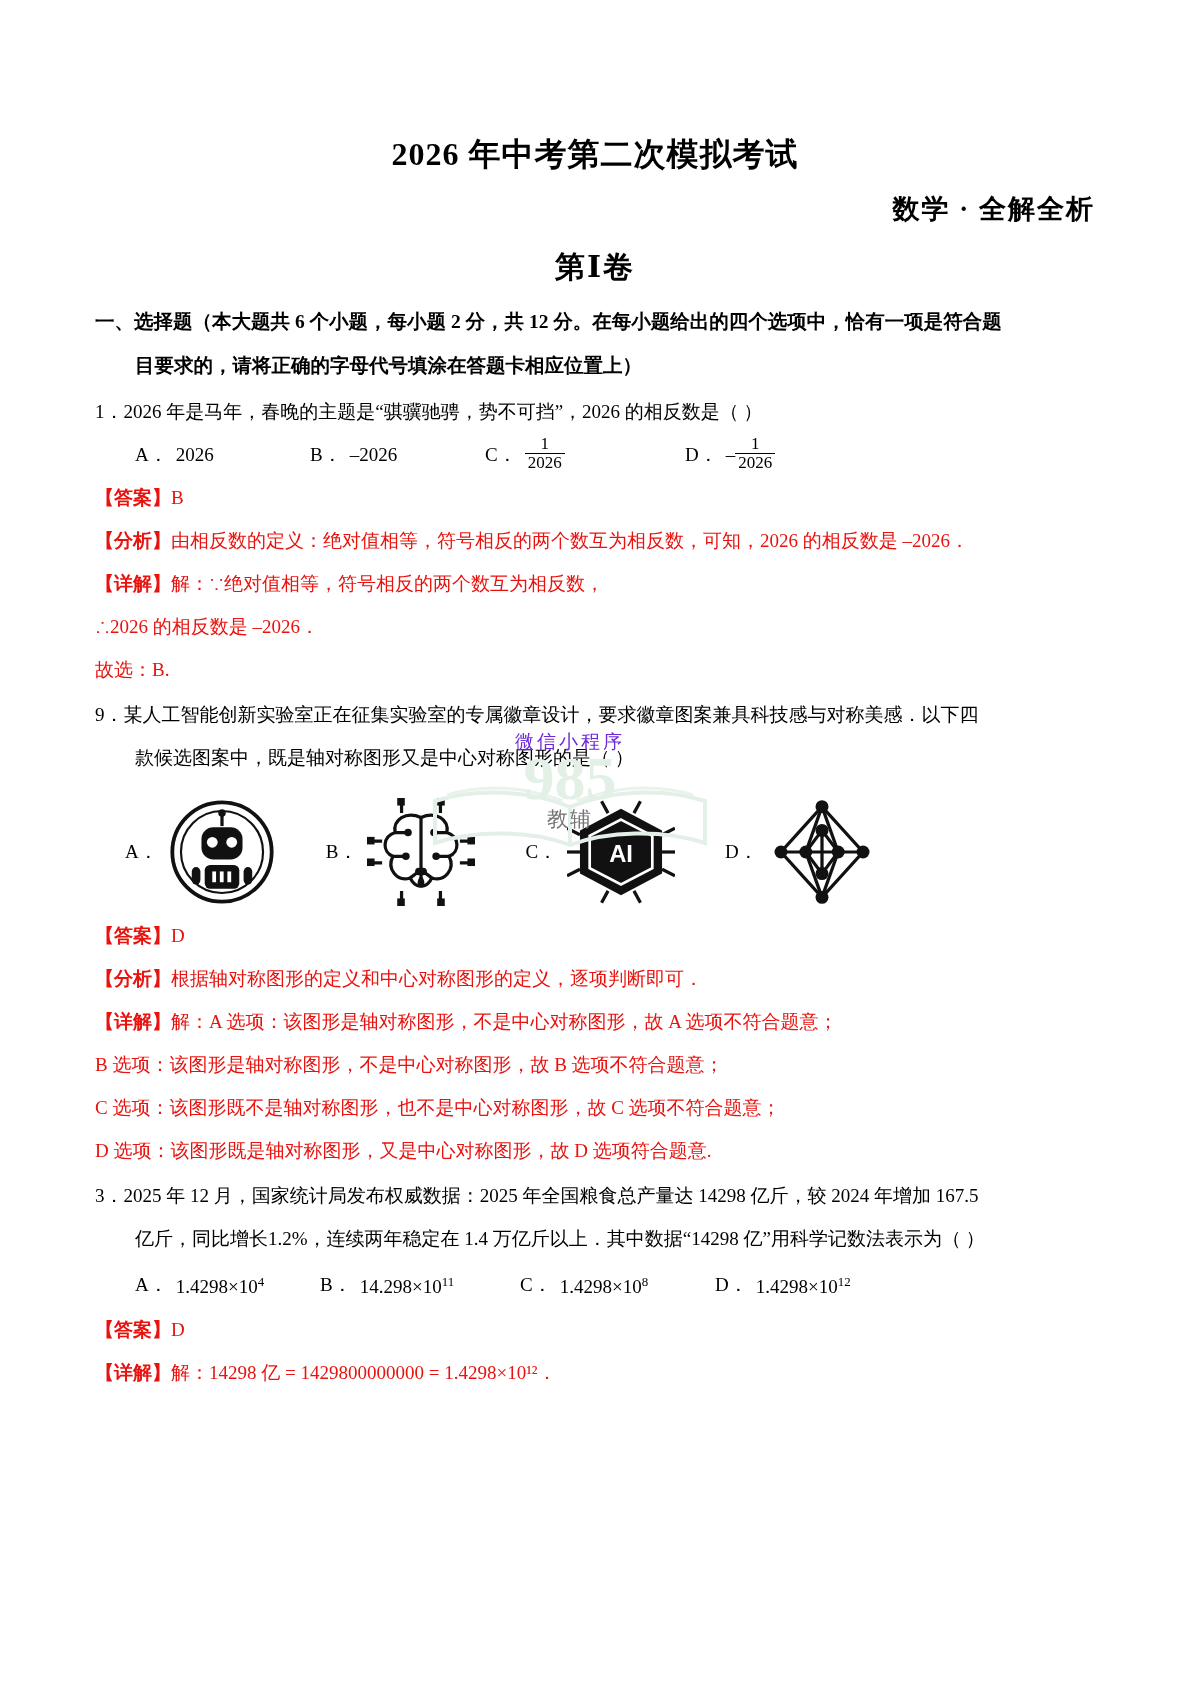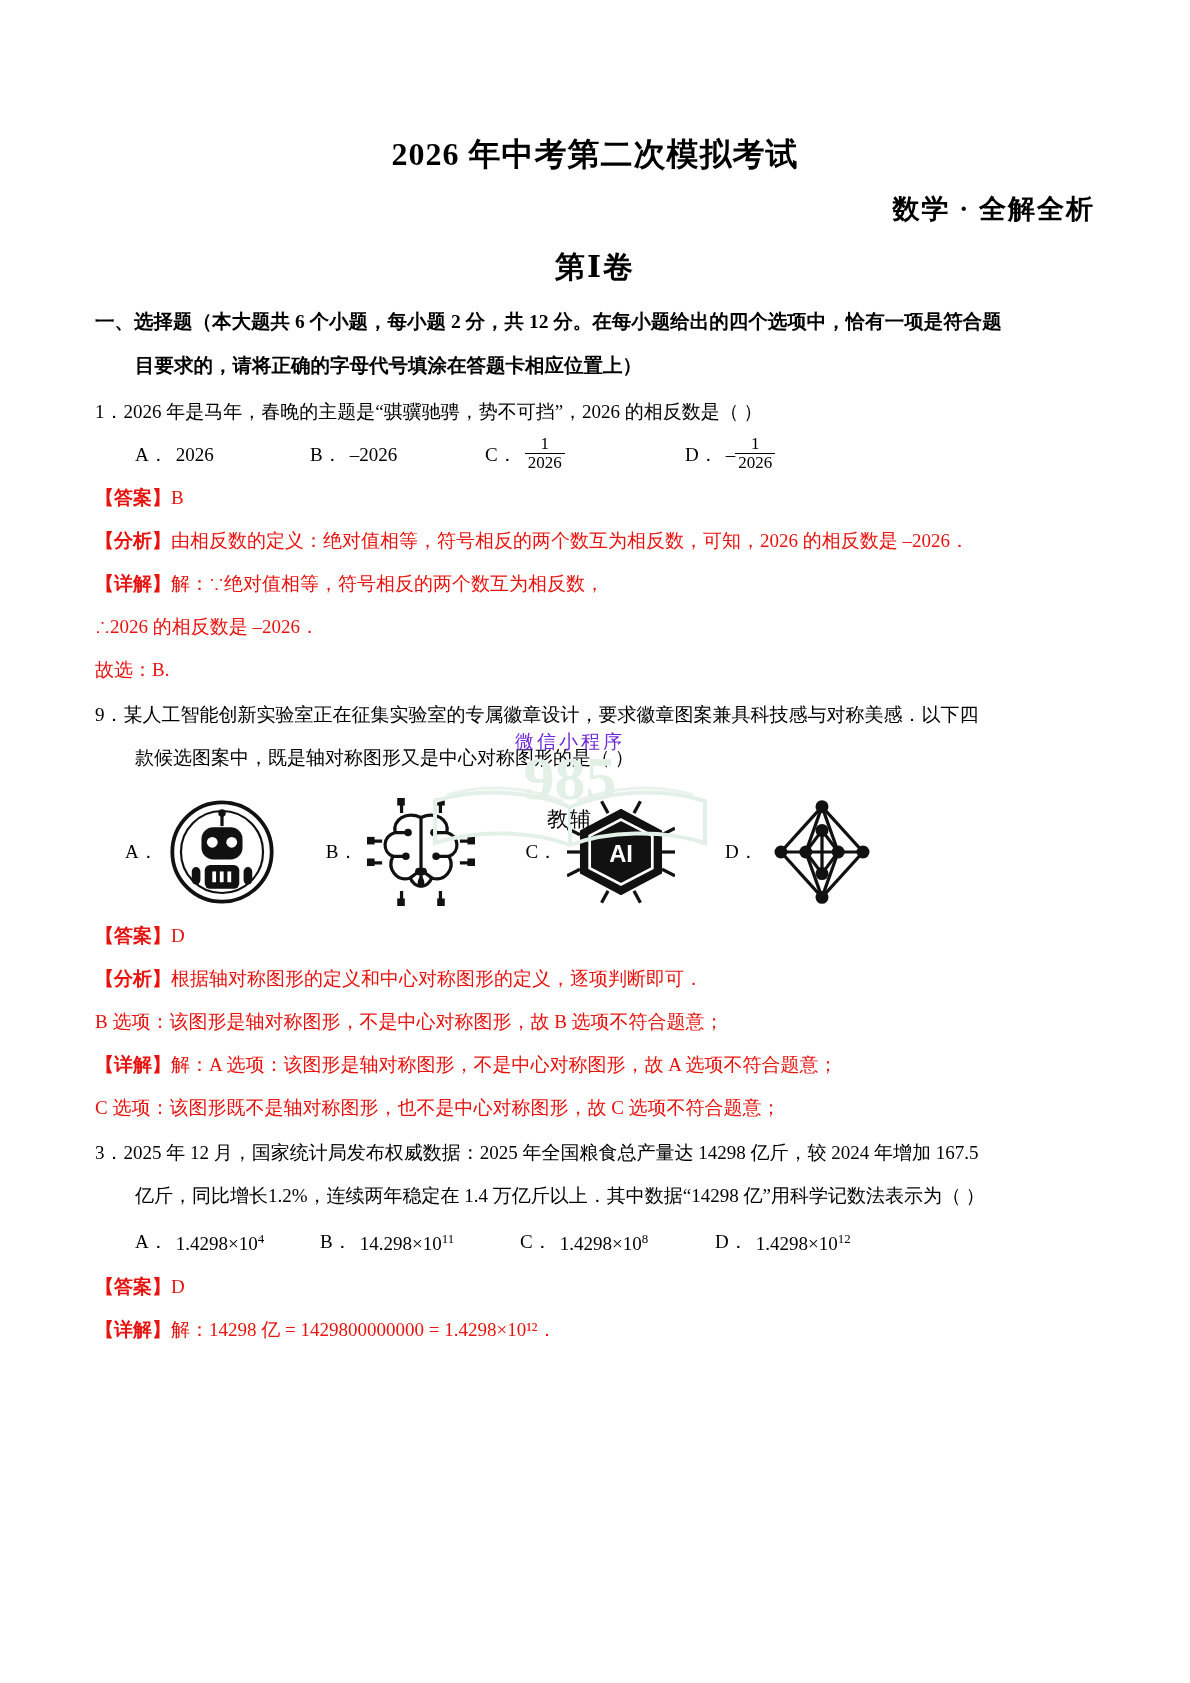--- a/index.html
+++ b/index.html
@@ -48,21 +48,21 @@
     font-size: 62px;
     font-weight: bold;
     color: #e2f0e6;
     font-family: "Liberation Serif", serif;
   }
   .wm-jf {
     position: absolute;
     top: 84px; left: 0; width: 100%;
     text-align: center;
     font-size: 21px;
-    color: #000000;
+    color: #737373;
     letter-spacing: 2px;
   }
   .wm-book {
     position: absolute;
     top: 60px; left: 18px;
     width: 294px; height: 70px;
   }
   .wm-caption {
     position: absolute;
     top: 108px; left: 0; width: 100%;
@@ -332,25 +332,26 @@
       </svg>
     </span>
   </div>
 
   <div class="r-line">
     <span class="tag">【答案】</span><span>D</span>
   </div>
   <div class="r-line">
     <span class="tag">【分析】</span><span>根据轴对称图形的定义和中心对称图形的定义，逐项判断即可．</span>
   </div>
+  <div class="r-line">
+    <span class="tag">【详解】</span><span>解：A 选项：该图形是轴对称图形，不是中心对称图形，故 A 选项不符合题意；</span>
+  </div>
   <div class="r-line">B 选项：该图形是轴对称图形，不是中心对称图形，故 B 选项不符合题意；</div>
-  <div class="r-line">
-    <span class="tag">【详解】</span><span>解：A 选项：该图形是轴对称图形，不是中心对称图形，故 A 选项不符合题意；</span>
-  </div>
   <div class="r-line">C 选项：该图形既不是轴对称图形，也不是中心对称图形，故 C 选项不符合题意；</div>
+  <div class="r-line">D 选项：该图形既是轴对称图形，又是中心对称图形，故 D 选项符合题意.</div>
 
   <div class="q-line">
     <span>3．2025 年 12 月，国家统计局发布权威数据：2025 年全国粮食总产量达 14298 亿斤，较 2024 年增加 167.5</span>
     <span class="ind">亿斤，同比增长1.2%，连续两年稳定在 1.4 万亿斤以上．其中数据“14298 亿”用科学记数法表示为（    ）</span>
   </div>
 
   <div class="opts">
     <span class="opt" style="width:185px">
       <span class="opt-lbl">A．</span>
       <span><span>1.4298</span>×10<sup>4</sup></span>

